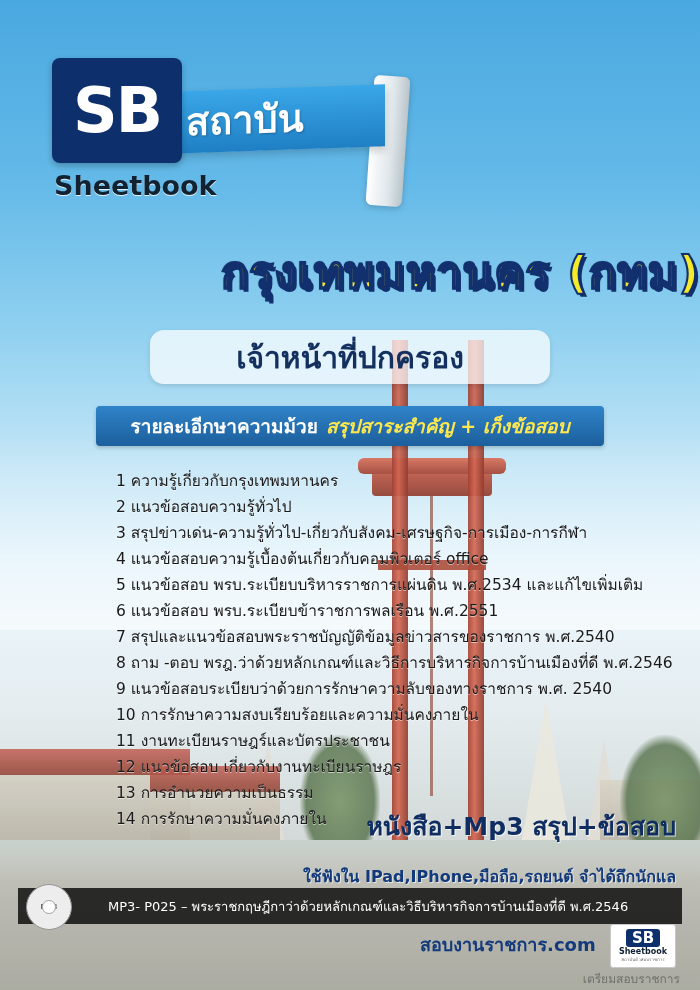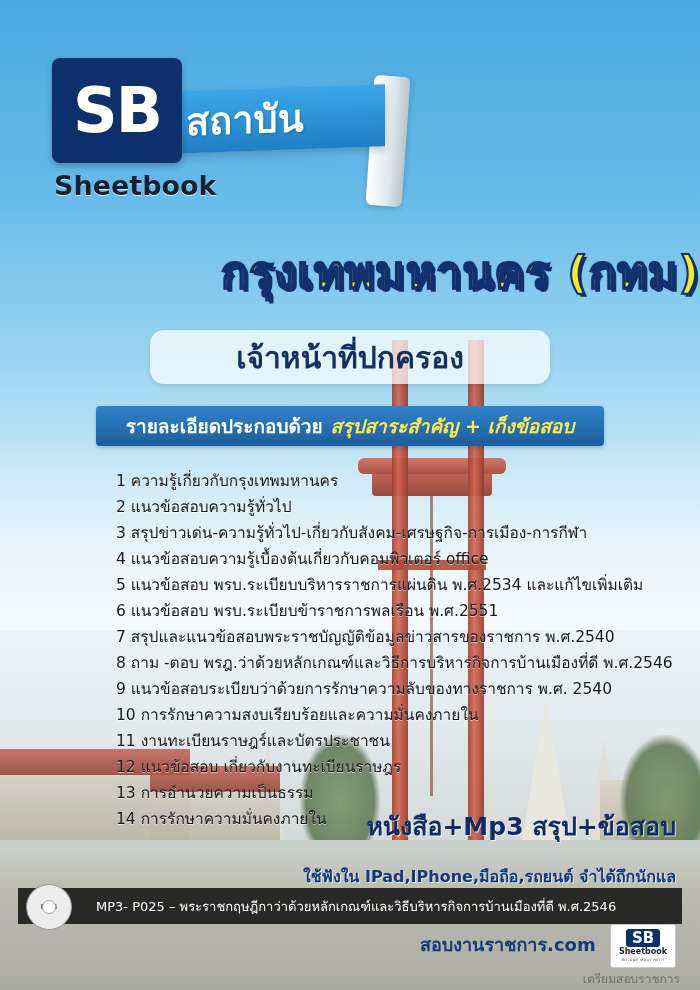--- a/index.html
+++ b/index.html
@@ -172,21 +172,21 @@
   .promo .l2 {
     font-size: 16px; font-weight: 700; color: #123a7a; margin-top: 18px;
     text-shadow: 1px 1px 0 rgba(255,255,255,.6);
   }
   .blackbar {
     position: absolute; left: 18px; right: 18px; top: 888px; height: 36px;
     background: rgba(20,20,20,.88);
     display:flex; align-items:center;
   }
   .blackbar .code {
-    color:#fff; font-size: 13px; padding-left: 78px; white-space:nowrap;
+    color:#fff; font-size: 13px; padding-left: 78px; white-space:nowrap;margin-left:12px;
   }
   .cd {
     position:absolute; left: 26px; top: 884px; width: 46px; height: 46px;
     border-radius: 50%;
     background: radial-gradient(circle at 50% 50%, #ffffff 0 10%, #c9c9c9 11% 22%, #ededed 23% 70%, #b9b9b9 71% 100%);
     border: 1px solid #999;
     display:flex; align-items:center; justify-content:center;
     font-size: 7px; color:#555; font-weight:700;
   }
   .cd:after{
@@ -254,21 +254,21 @@
     <div class="logo-name">Sheetbook</div>
   </div>
 
   <div class="main-title">กรุงเทพมหานคร (กทม)</div>
 
   <div class="subtitle-box">
     <span>เจ้าหน้าที่ปกครอง</span>
   </div>
 
   <div class="blue-bar">
-    <span class="plain">รายละเอียดประกอบด้วย</span>
+    <span class="plain">รายละเอีกษาความม้วย</span>
     <span class="hl">สรุปสาระสำคัญ + เก็งข้อสอบ</span>
   </div>
 
   <div class="toc">
     <div class="toc-item">1 ความรู้เกี่ยวกับกรุงเทพมหานคร</div>
     <div class="toc-item">2 แนวข้อสอบความรู้ทั่วไป</div>
     <div class="toc-item">3 สรุปข่าวเด่น-ความรู้ทั่วไป-เกี่ยวกับสังคม-เศรษฐกิจ-การเมือง-การกีฬา</div>
     <div class="toc-item">4 แนวข้อสอบความรู้เบื้องต้นเกี่ยวกับคอมพิวเตอร์ office</div>
     <div class="toc-item">5 แนวข้อสอบ พรบ.ระเบียบบริหารราชการแผ่นดิน พ.ศ.2534 และแก้ไขเพิ่มเติม</div>
     <div class="toc-item">6 แนวข้อสอบ พรบ.ระเบียบข้าราชการพลเรือน พ.ศ.2551</div>

